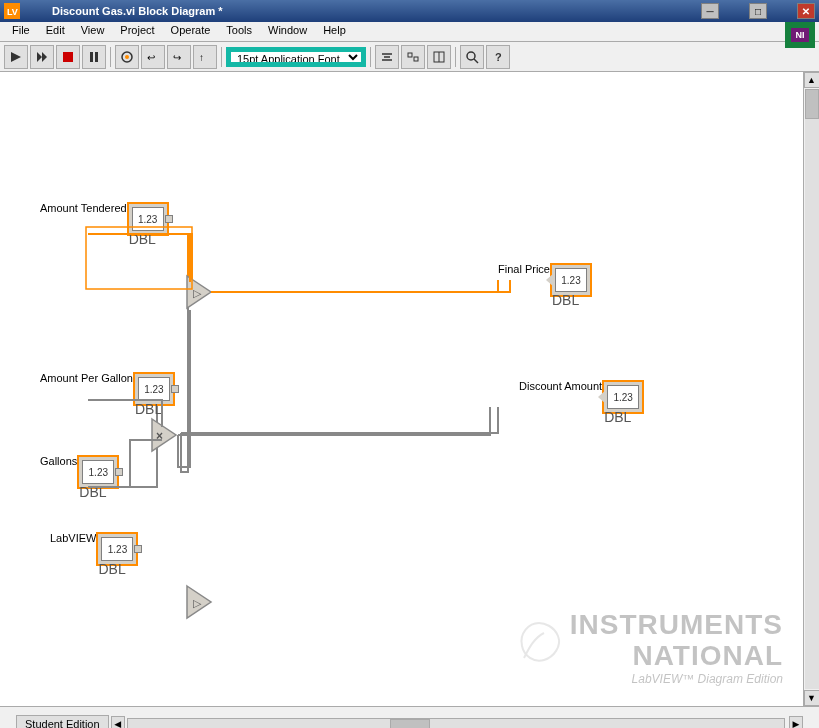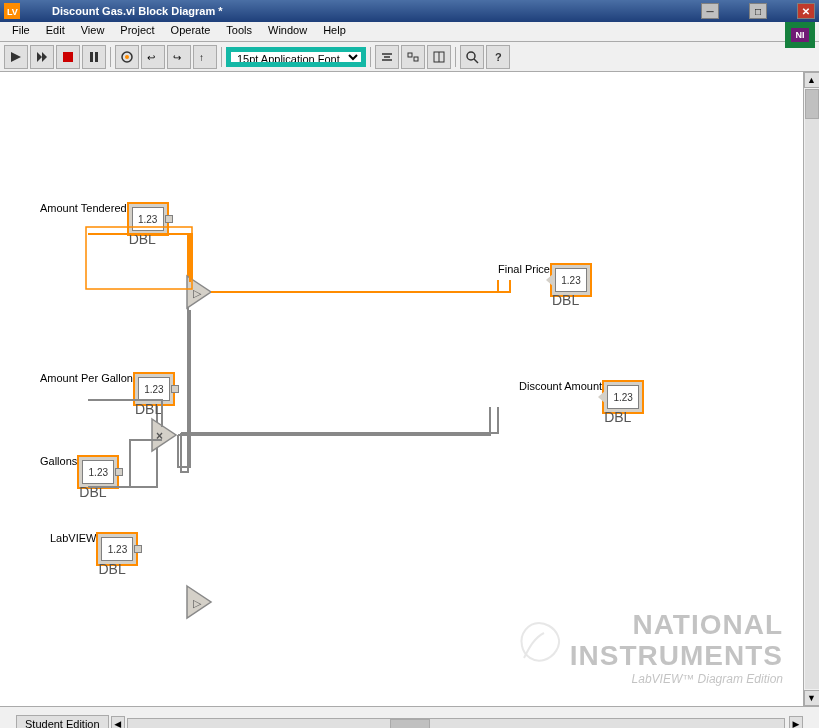--- a/index.html
+++ b/index.html
@@ -561,22 +561,22 @@
 
     <div id="ni-watermark">
       <div style="display:flex;align-items:flex-start;justify-content:flex-end;gap:6px;">
         <div style="margin-top:8px;">
           <svg width="50" height="50" viewBox="0 0 50 50" opacity="0.4">
             <path d="M25 5 C15 5 5 15 8 28 C10 38 20 45 30 42 C40 39 48 28 44 18 C40 8 30 5 25 5Z" fill="none" stroke="#555" stroke-width="2"></path>
             <path d="M10 40 C15 30 20 20 30 15" fill="none" stroke="#555" stroke-width="2"></path>
           </svg>
         </div>
         <div>
+          <div class="ni-logo-text">INSTRUMENTS</div>
           <div class="ni-logo-text">NATIONAL</div>
-          <div class="ni-logo-text">INSTRUMENTS</div>
           <div class="ni-logo-mark">LabVIEW™ Diagram Edition</div>
         </div>
       </div>
     </div>
   </div>
 
   <div id="right-scrollbar">
     <div class="scroll-arrow">▲</div>
     <div class="scroll-track">
       <div class="scroll-thumb"></div>

